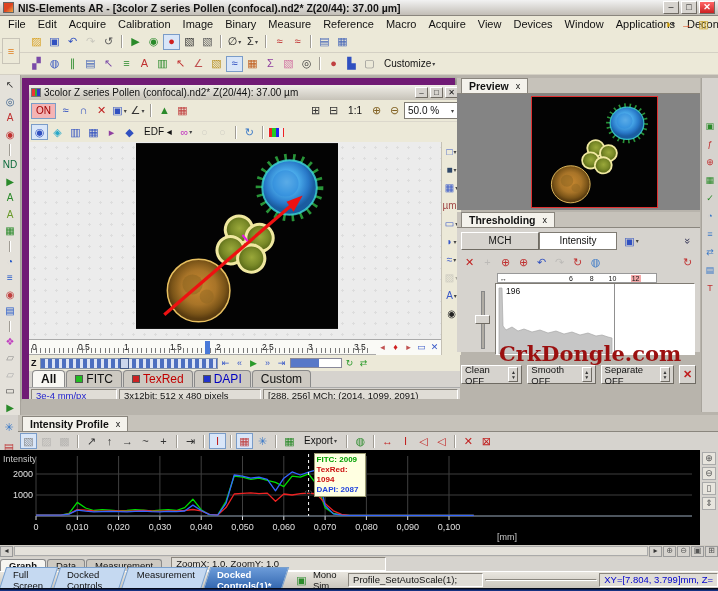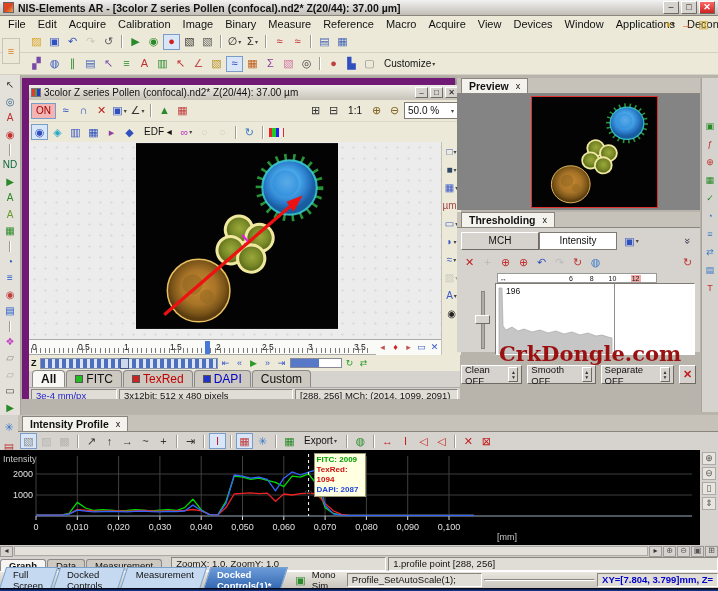--- a/index.html
+++ b/index.html
@@ -386,21 +386,21 @@
         <i class="sw" style="background: rgb(34, 51, 204);"></i>
         <em style="color: rgb(0, 0, 192);">DAPI</em>
       </span>
       <span class="xtab">
         <em>Custom</em>
       </span>
     </div>
 
   <div class="docstatus">
     <span class="fld blue" style="width:86px">3e-4 mm/px</span>
-    <span class="fld" style="width:174px">3x12bit: 512 x 480 pixels</span>
+    <span class="fld" style="width:142px">3x12bit: 512 x 480 pixels</span>
     <span class="fld" style="flex:1">[288, 256] MCh: (2014, 1099, 2091)</span>
   </div>
 </div>
 <div class="abs gap-strip"></div>
 
 <div class="abs preview-panel">
   <div class="panel-tabrow">
     <span class="ptab">
       <span>Preview</span>
       <i>x</i>
@@ -607,34 +607,33 @@
         <span class="ticon" style="color: rgb(85, 85, 85);">⊞</span>
       </span>
   </div>
   <div class="p-status">
     <span class="gtabs">
         <span class="xtab act"><em>Graph</em></span>
         <span class="xtab"><em>Data</em></span>
         <span class="xtab"><em>Measurement</em></span>
       </span>
     <span class="fld" style="width:215px;margin-left:8px">ZoomX: 1.0, ZoomY: 1.0</span>
-    <span class="fld" style="flex:1;margin-left:2px">1.profile point [288, 256]</span>
   </div>
 </div>
 
 <div class="abs taskbar">
   <span style="display:flex">
       <span class="xtab"><em>Full Screen</em></span>
       <span class="xtab"><em>Docked Controls</em></span>
       <span class="xtab"><em>Measurement</em></span>
       <span class="xtab act"><em>Docked Controls(1)*</em></span>
     </span>
   <span class="monosim">
     <span style="display:flex">
         <span class="ticon" style="color: rgb(42, 138, 42);">▣</span>
       </span>
     <span>Mono Sim</span>
   </span>
   <span class="fld" style="width:170px">Profile_SetAutoScale(1);</span>
   <span class="fld" style="width:140px;margin-left:2px"></span>
-  <span class="fld" style="flex: 1 1 0%; margin-left: 2px; font-weight: bold; color: rgb(0, 0, 204);" id="xy-field">XY=[7.804, 3.799]mm, Z=</span>
+  <span class="fld" style="flex: 1 1 0%; margin-left: 2px; font-weight: normal; color: rgb(0, 0, 204);" id="xy-field">XY=[7.804, 3.799]mm, Z=</span>
 </div>
 <div class="abs bottomline"></div>
 
 </body></html>

